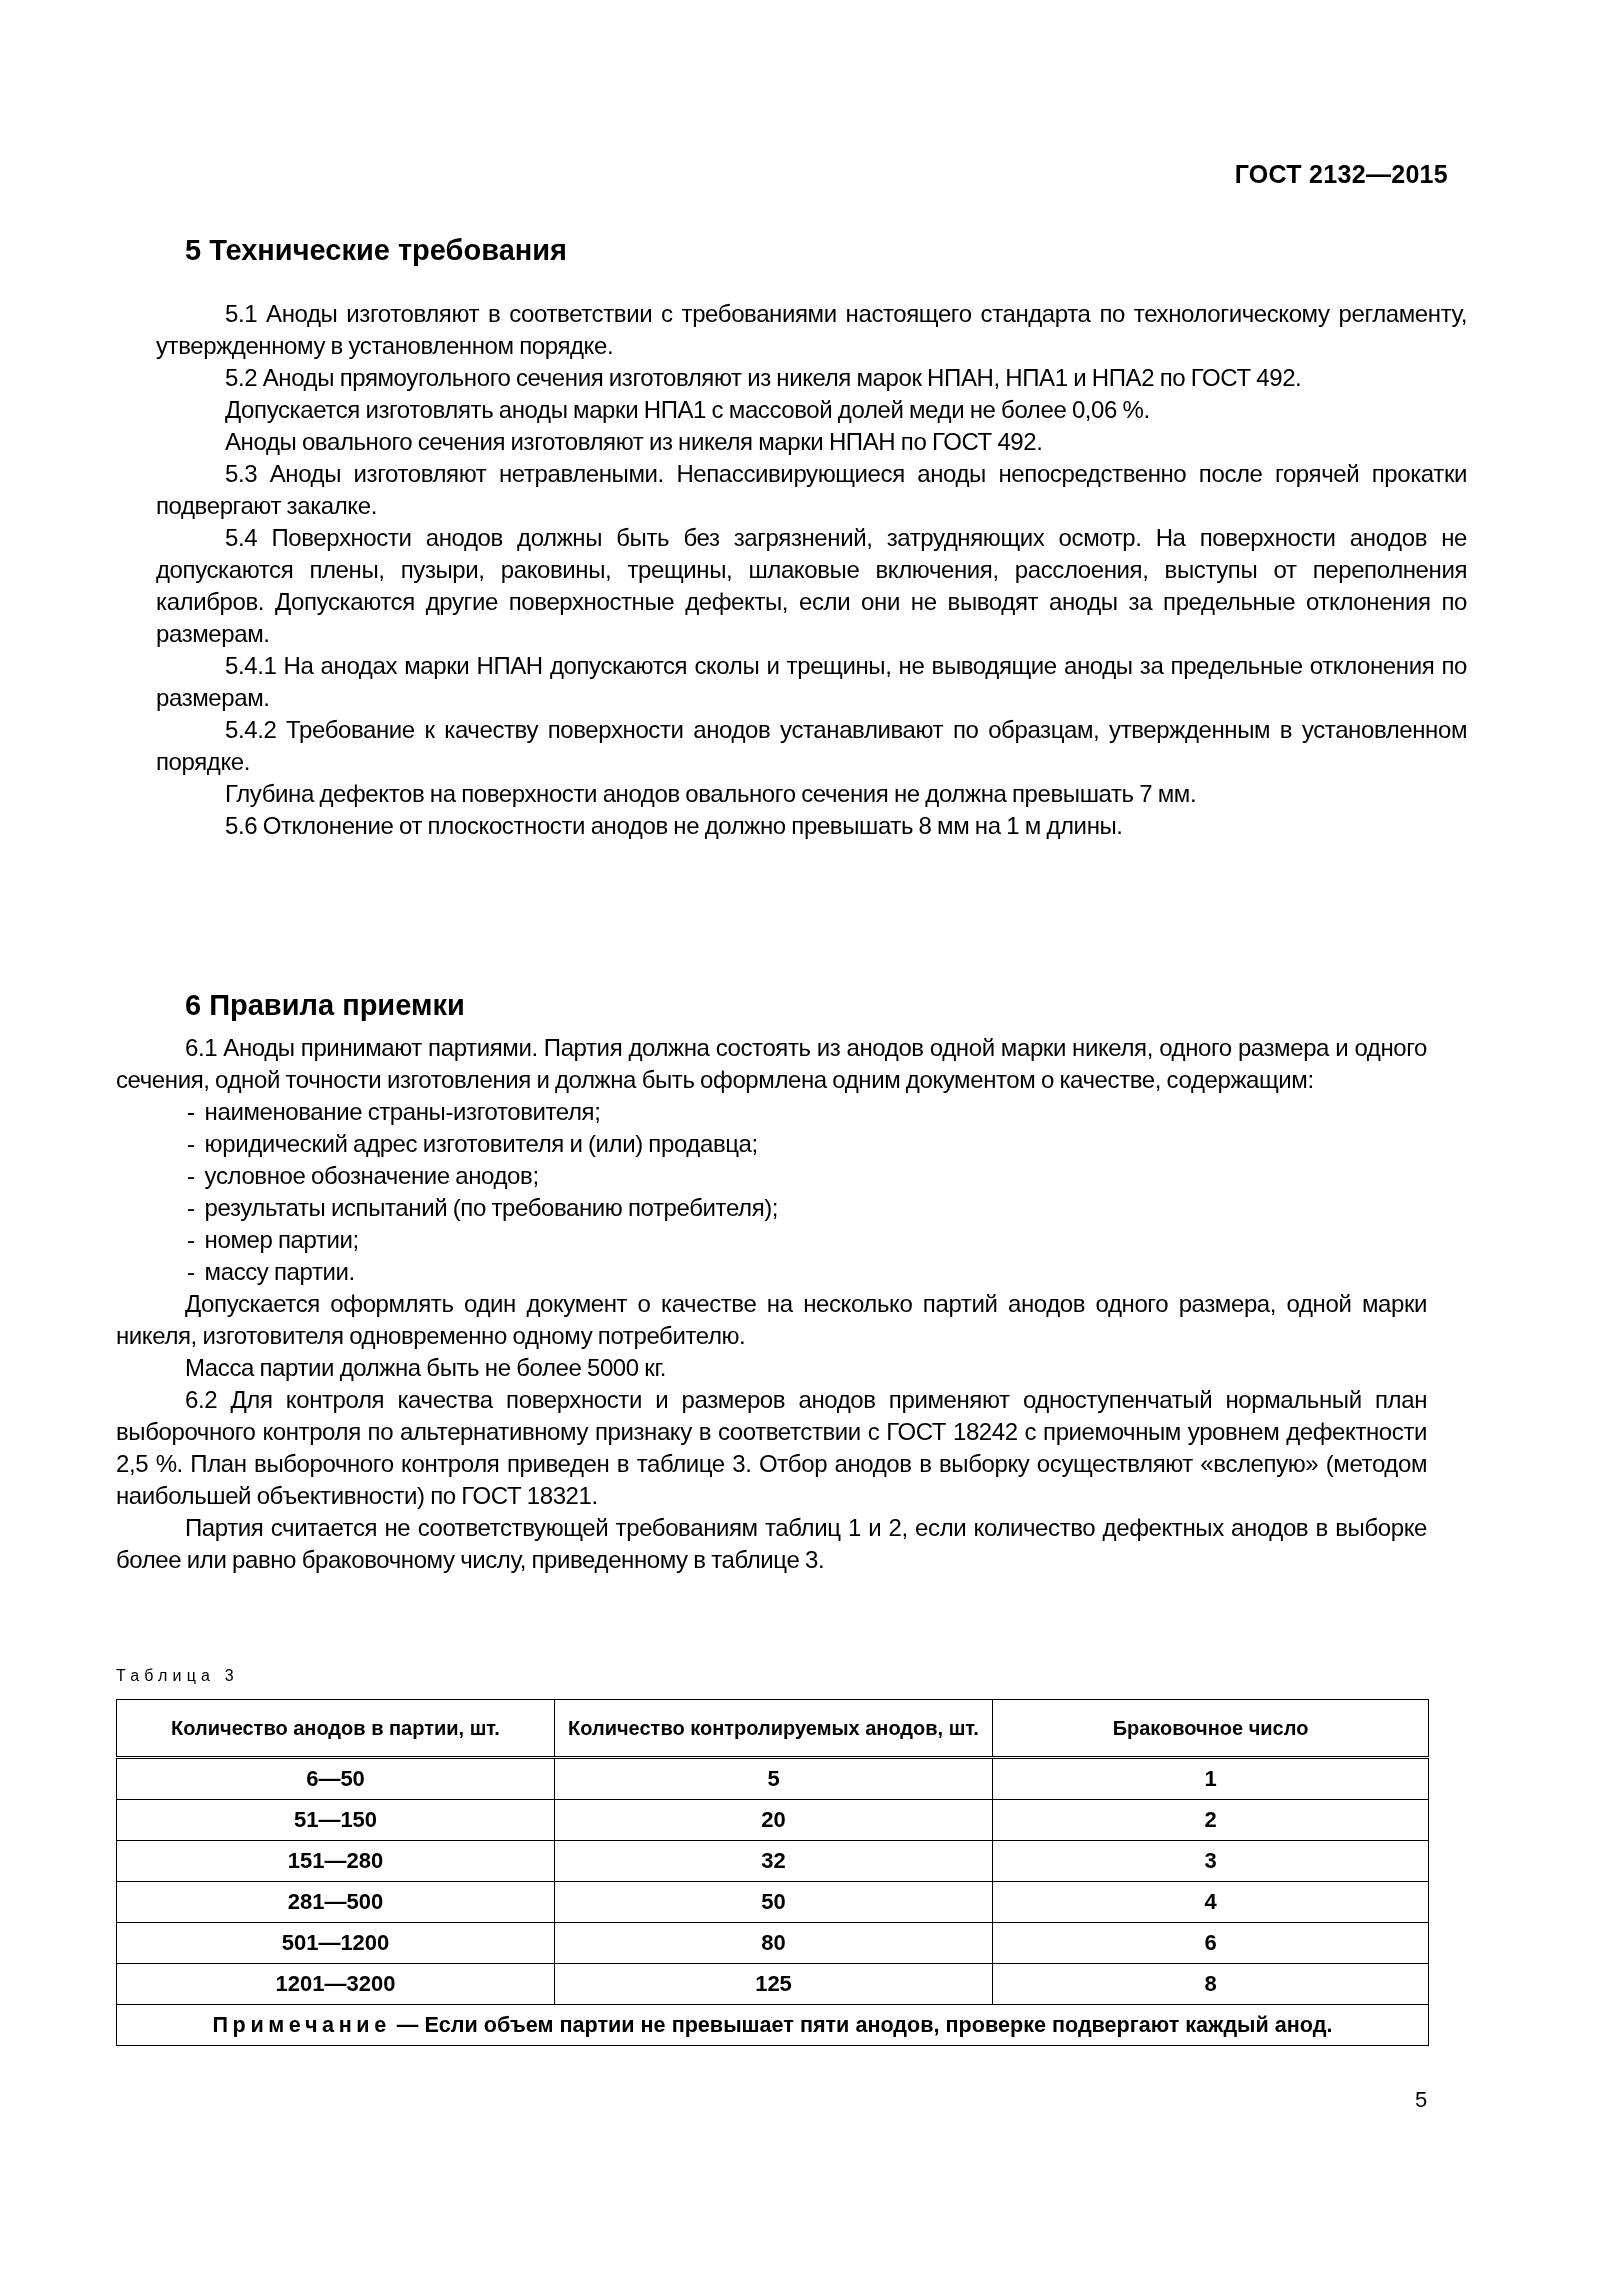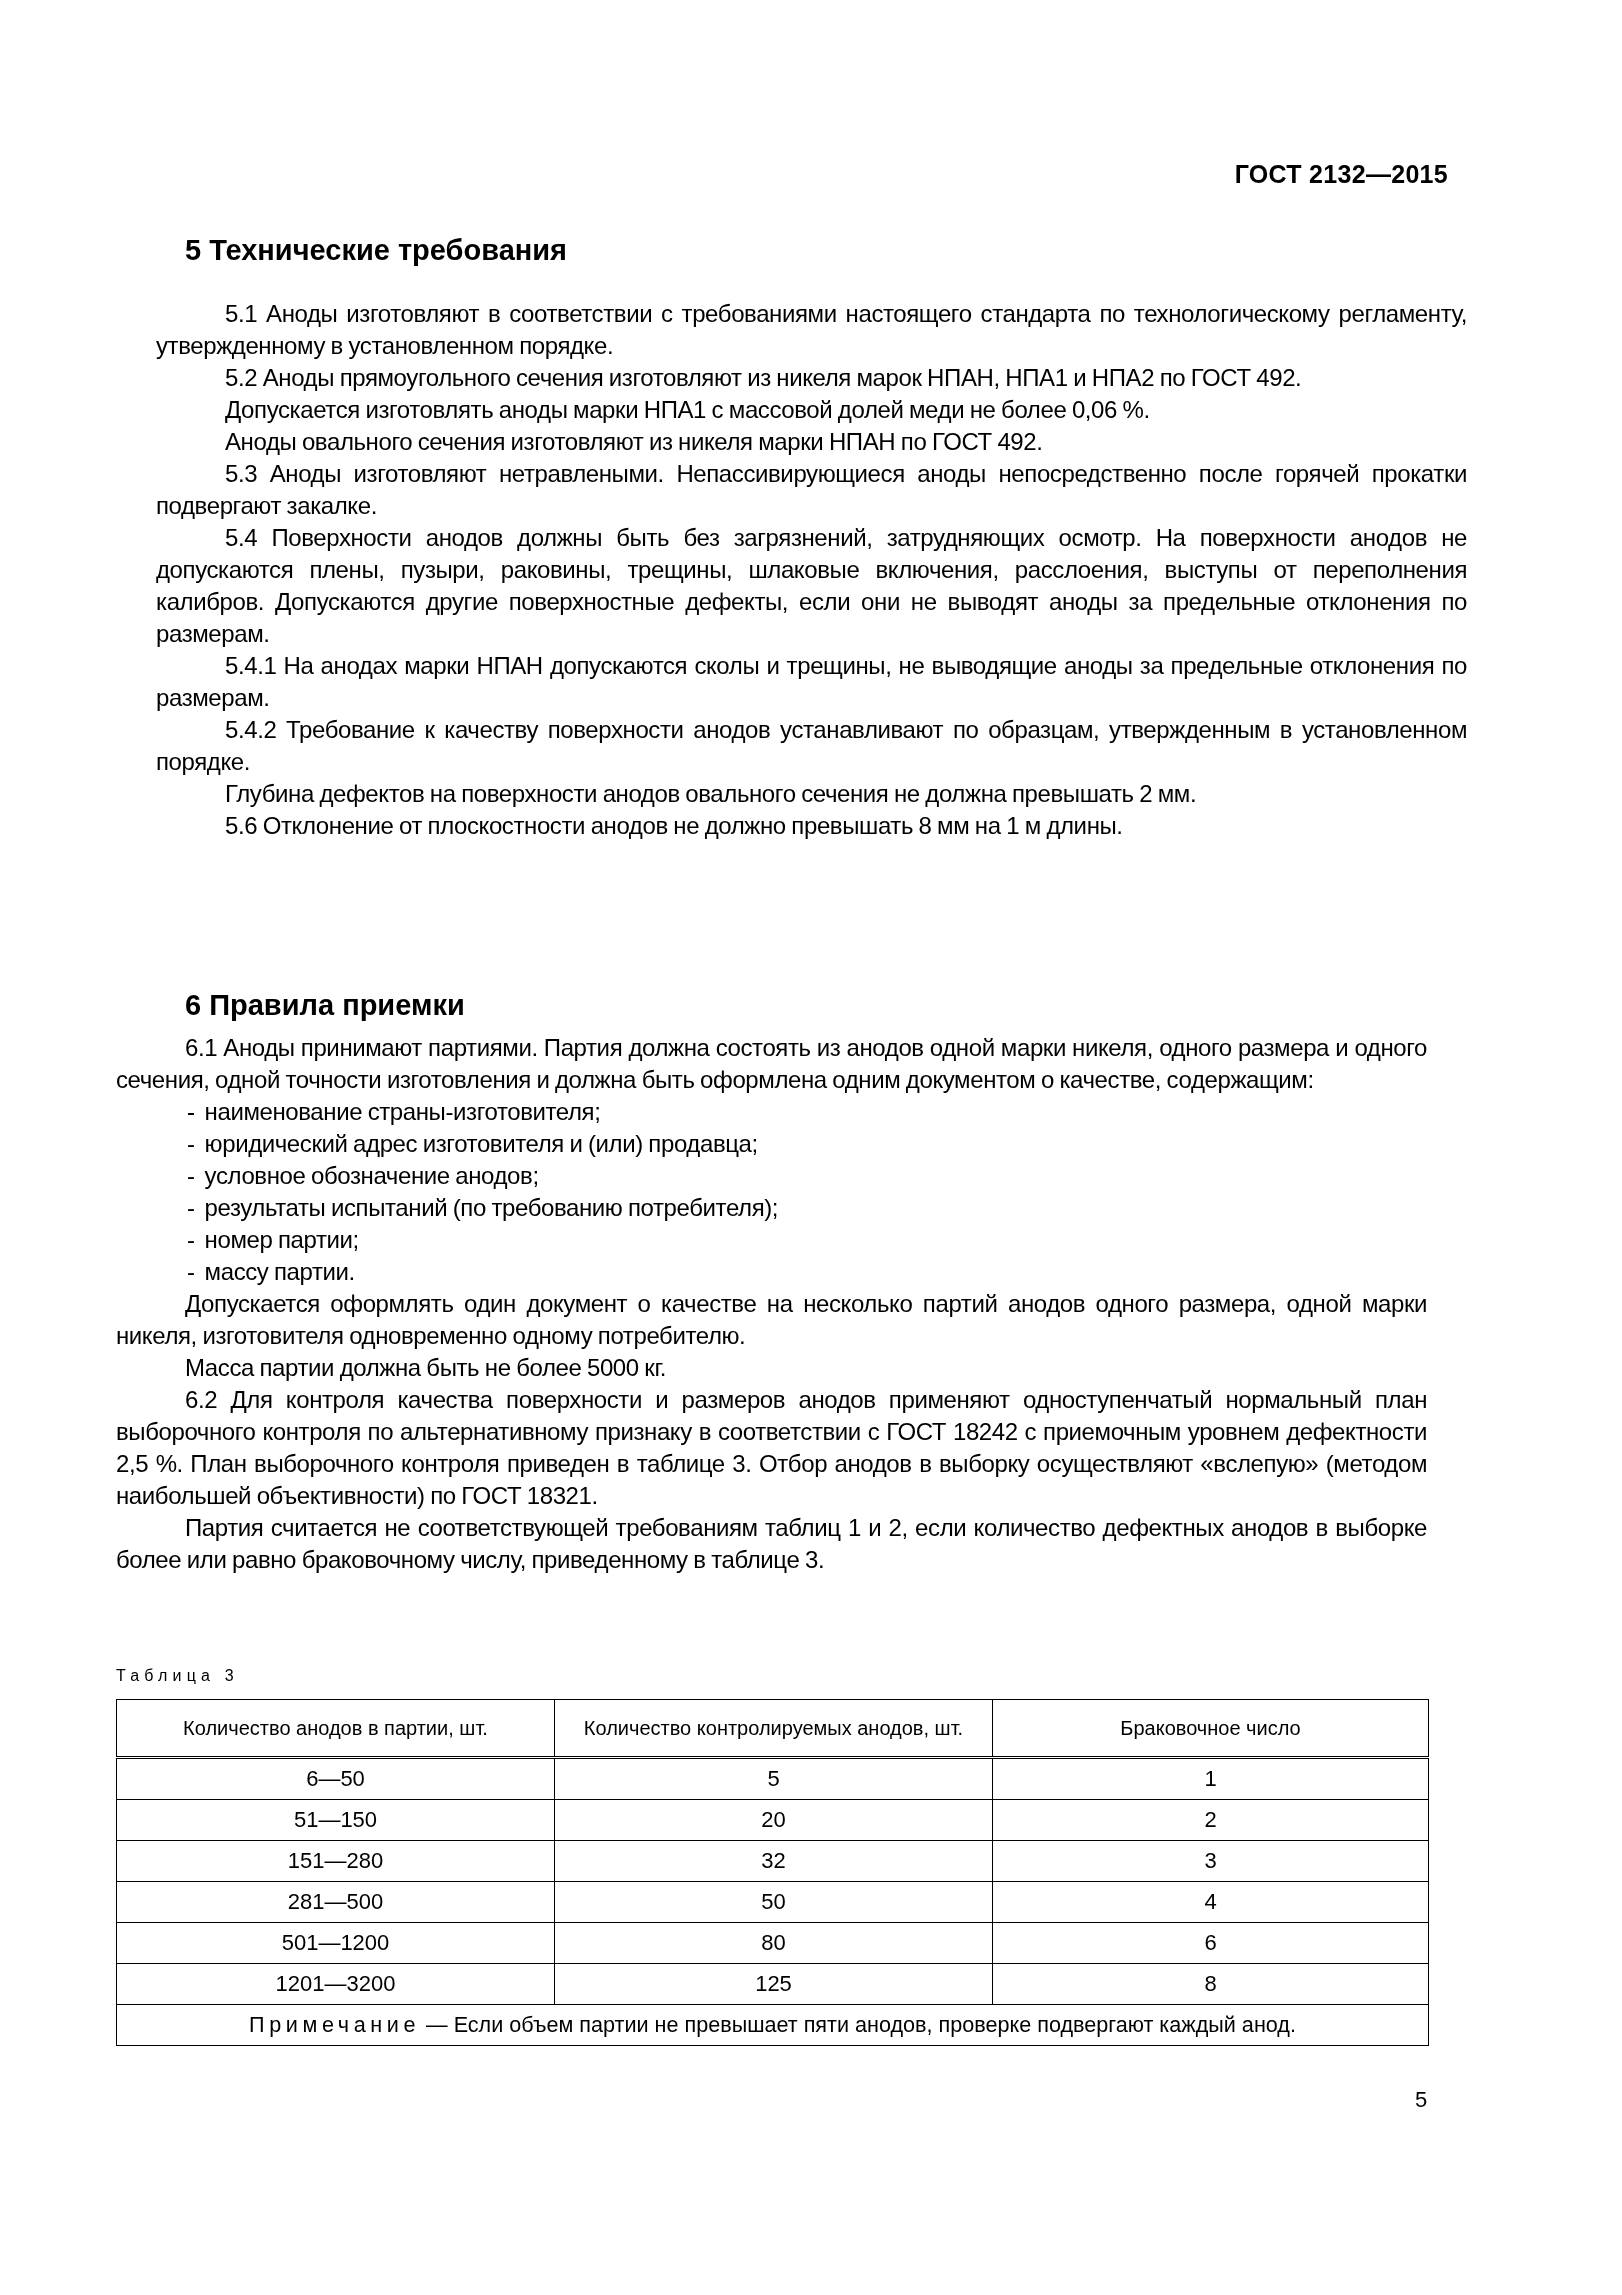--- a/index.html
+++ b/index.html
@@ -34,21 +34,21 @@
     .table-caption {
       position: absolute; left: 116px; top: 1667px;
       font-size: 16px; letter-spacing: 5.2px;
     }
     table.t3 {
       position: absolute; left: 116px; top: 1699px; width: 1311px;
       border-collapse: collapse; font-size: 21px; table-layout: fixed;
     }
     table.t3 td, table.t3 th {
       border: 1.3px solid #000; text-align: center; vertical-align: middle;
-      font-weight: normal; padding: 0;
+      font-weight: bold; padding: 0;
     }
     table.t3 th { height: 56px; border-bottom: 3.9px double #000; font-size: 20px; }
     table.t3 td { height: 40px; font-size: 22px; }
     table.t3 td.note { height: 40px; font-size: 21.6px; }
     .spaced { letter-spacing: 4.6px; }
     .page-number {
       position: absolute; left: 1415px; top: 2087px; font-size: 22px;
     }
   </style>
 </head>
@@ -61,21 +61,21 @@
 
   <div class="block" style="top:298px;margin-left:40px;">
     <p class="para">5.1  Аноды изготовляют в соответствии с требованиями настоящего стандарта по технологическому регламенту, утвержденному в установленном порядке.</p>
     <p class="para">5.2  Аноды прямоугольного сечения изготовляют из никеля марок НПАН, НПА1 и НПА2 по ГОСТ 492.</p>
     <p class="para">Допускается изготовлять аноды марки НПА1 с массовой долей меди не более 0,06 %.</p>
     <p class="para">Аноды овального сечения изготовляют из никеля марки НПАН по ГОСТ 492.</p>
     <p class="para">5.3  Аноды изготовляют нетравлеными. Непассивирующиеся аноды непосредственно после горячей прокатки подвергают закалке.</p>
     <p class="para">5.4  Поверхности анодов должны быть без загрязнений, затрудняющих осмотр. На поверхности анодов не допускаются плены, пузыри, раковины, трещины, шлаковые включения, расслоения, выступы от переполнения калибров. Допускаются другие поверхностные дефекты, если они не выводят аноды за предельные отклонения по размерам.</p>
     <p class="para">5.4.1  На анодах марки НПАН допускаются сколы и трещины, не выводящие аноды за предельные отклонения по размерам.</p>
     <p class="para">5.4.2  Требование к качеству поверхности анодов устанавливают по образцам, утвержденным в установленном порядке.</p>
-    <p class="para">Глубина дефектов на поверхности анодов овального сечения не должна превышать 2 мм.</p>
+    <p class="para">Глубина дефектов на поверхности анодов овального сечения не должна превышать 7 мм.</p>
     <p class="para">5.6  Отклонение от плоскостности анодов не должно превышать 8 мм на 1 м длины.</p>
   </div>
 
   <div class="section-heading" style="top:965px;margin-top:24px;">6  Правила приемки</div>
 
   <div class="block" style="top:1032px;">
     <p class="para">6.1  Аноды принимают партиями. Партия должна состоять из анодов одной марки никеля, одного размера и одного сечения, одной точности изготовления и должна быть оформлена одним документом о качестве, содержащим:</p>
     <ul class="list">
       <li><span class="dash">-</span></li>
       <li><span class="dash">-</span><span class="txt">наименование страны-изготовителя;</span></li>

